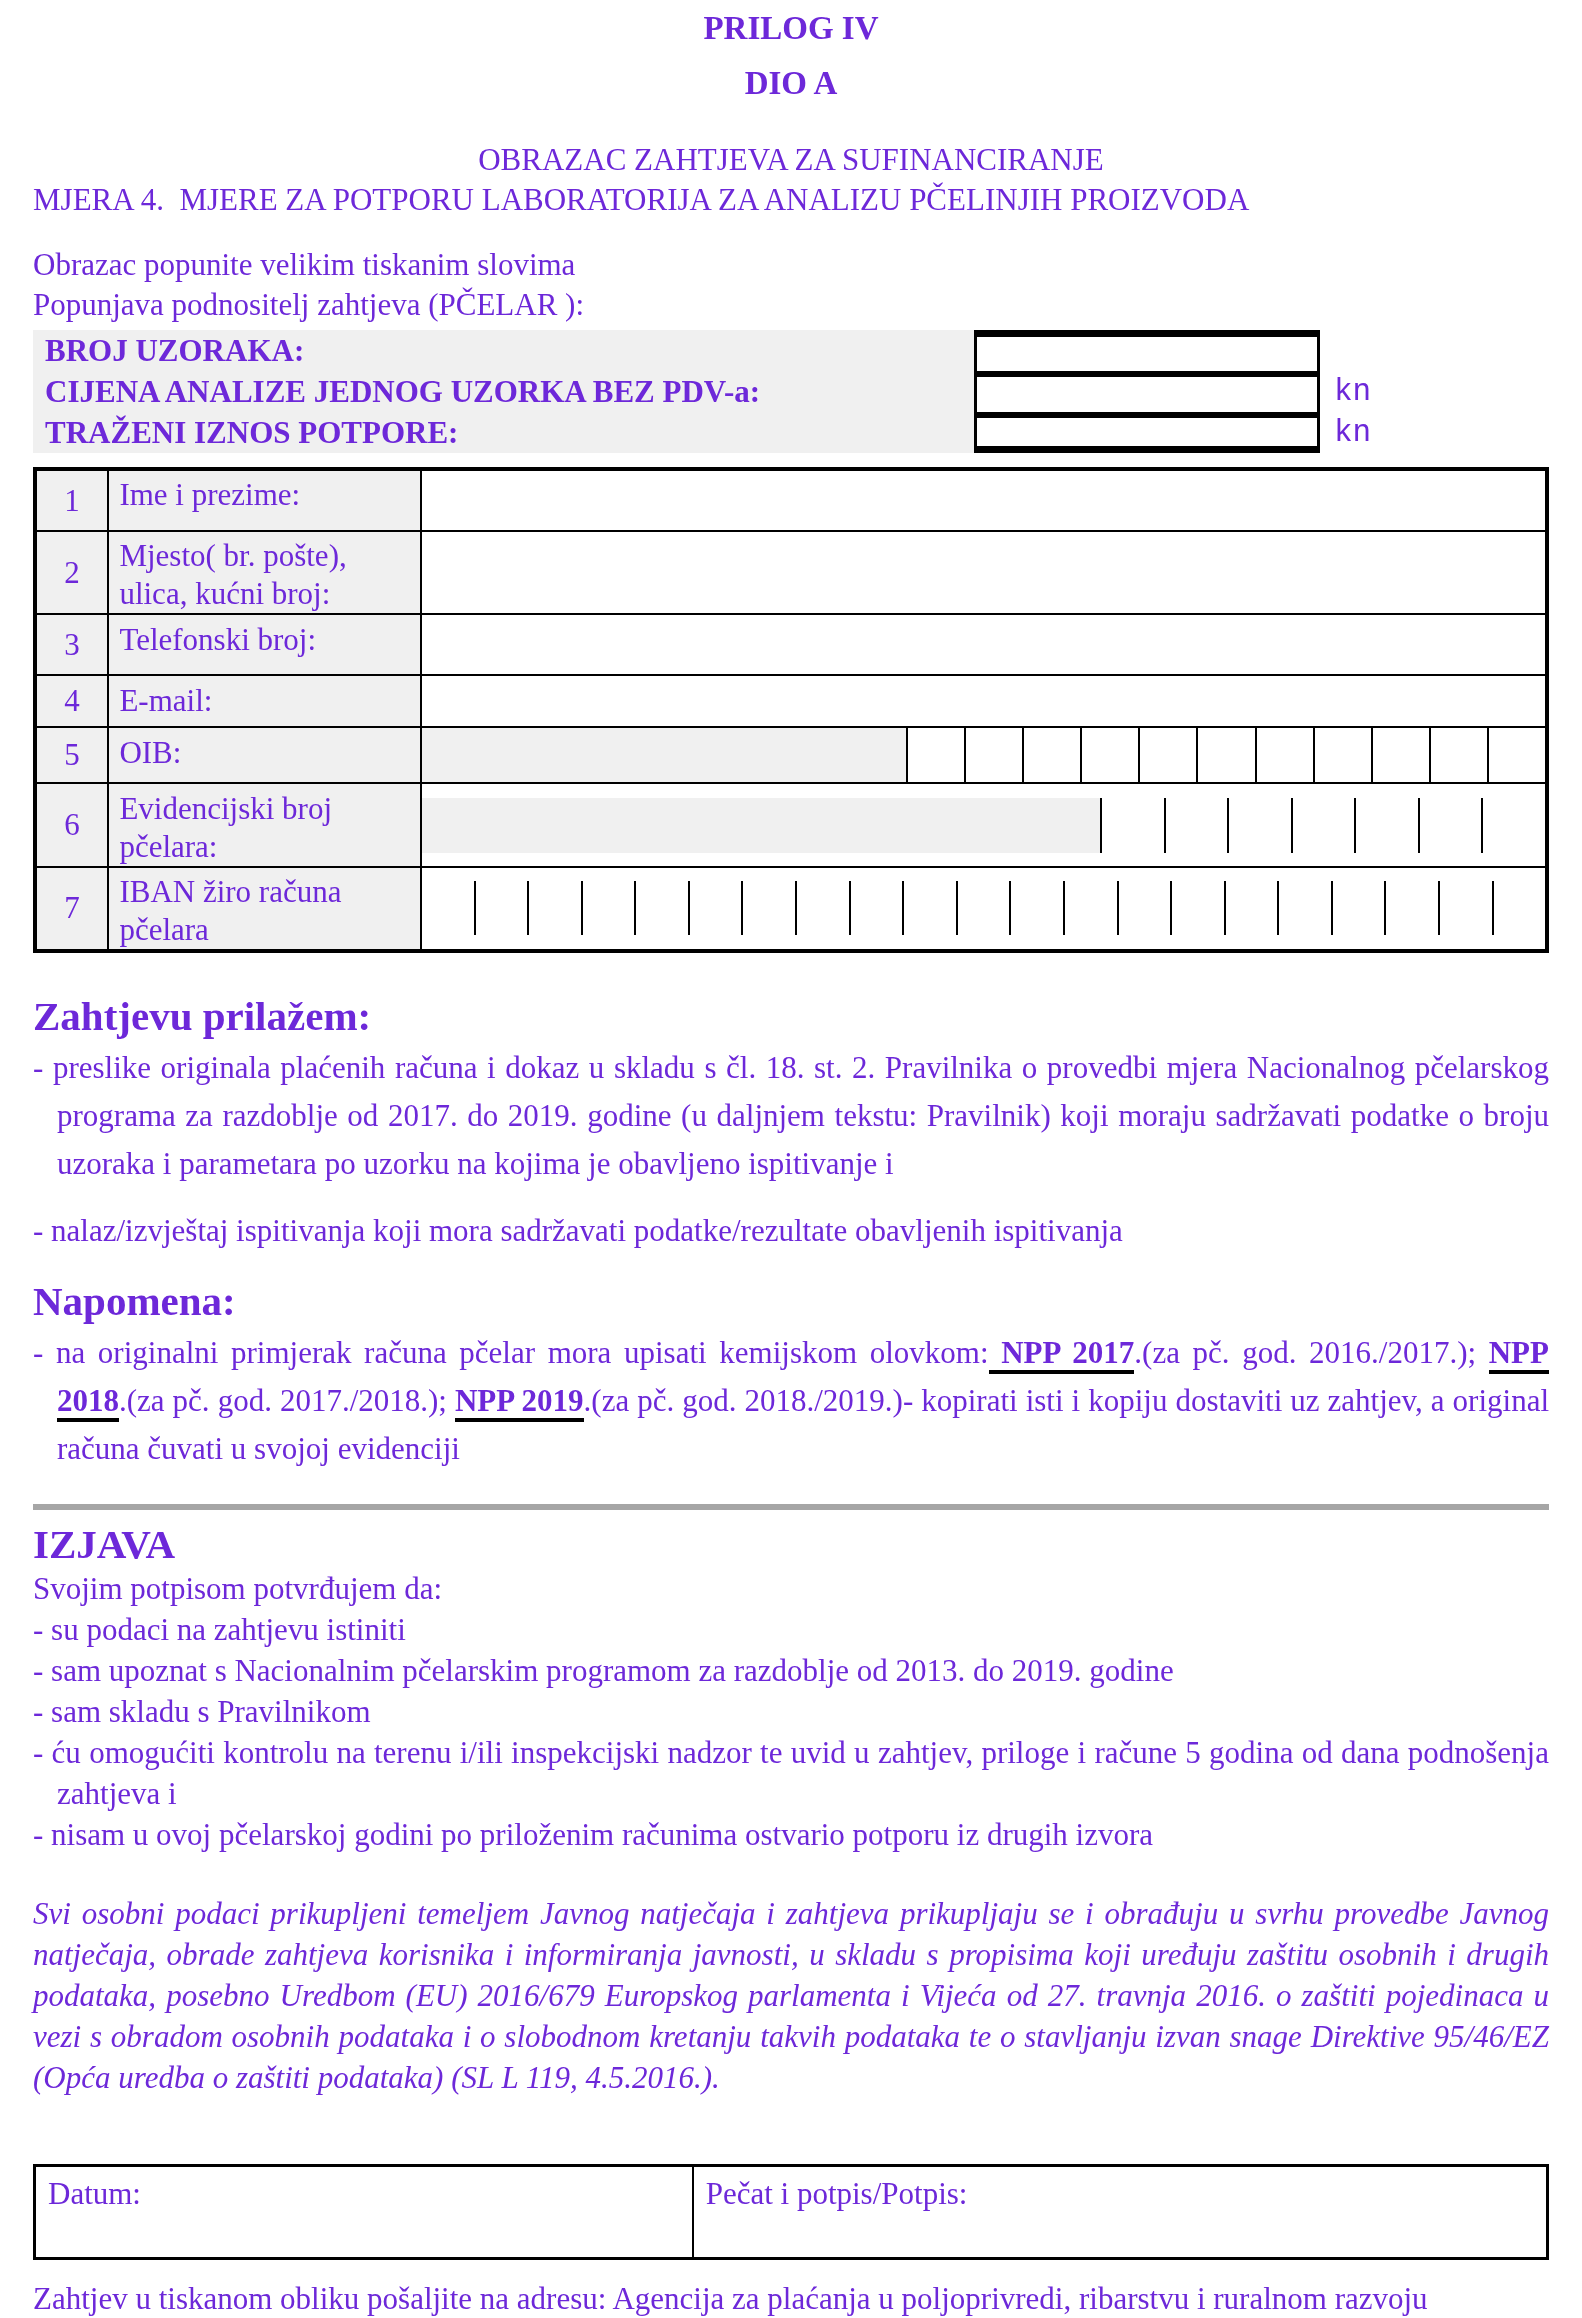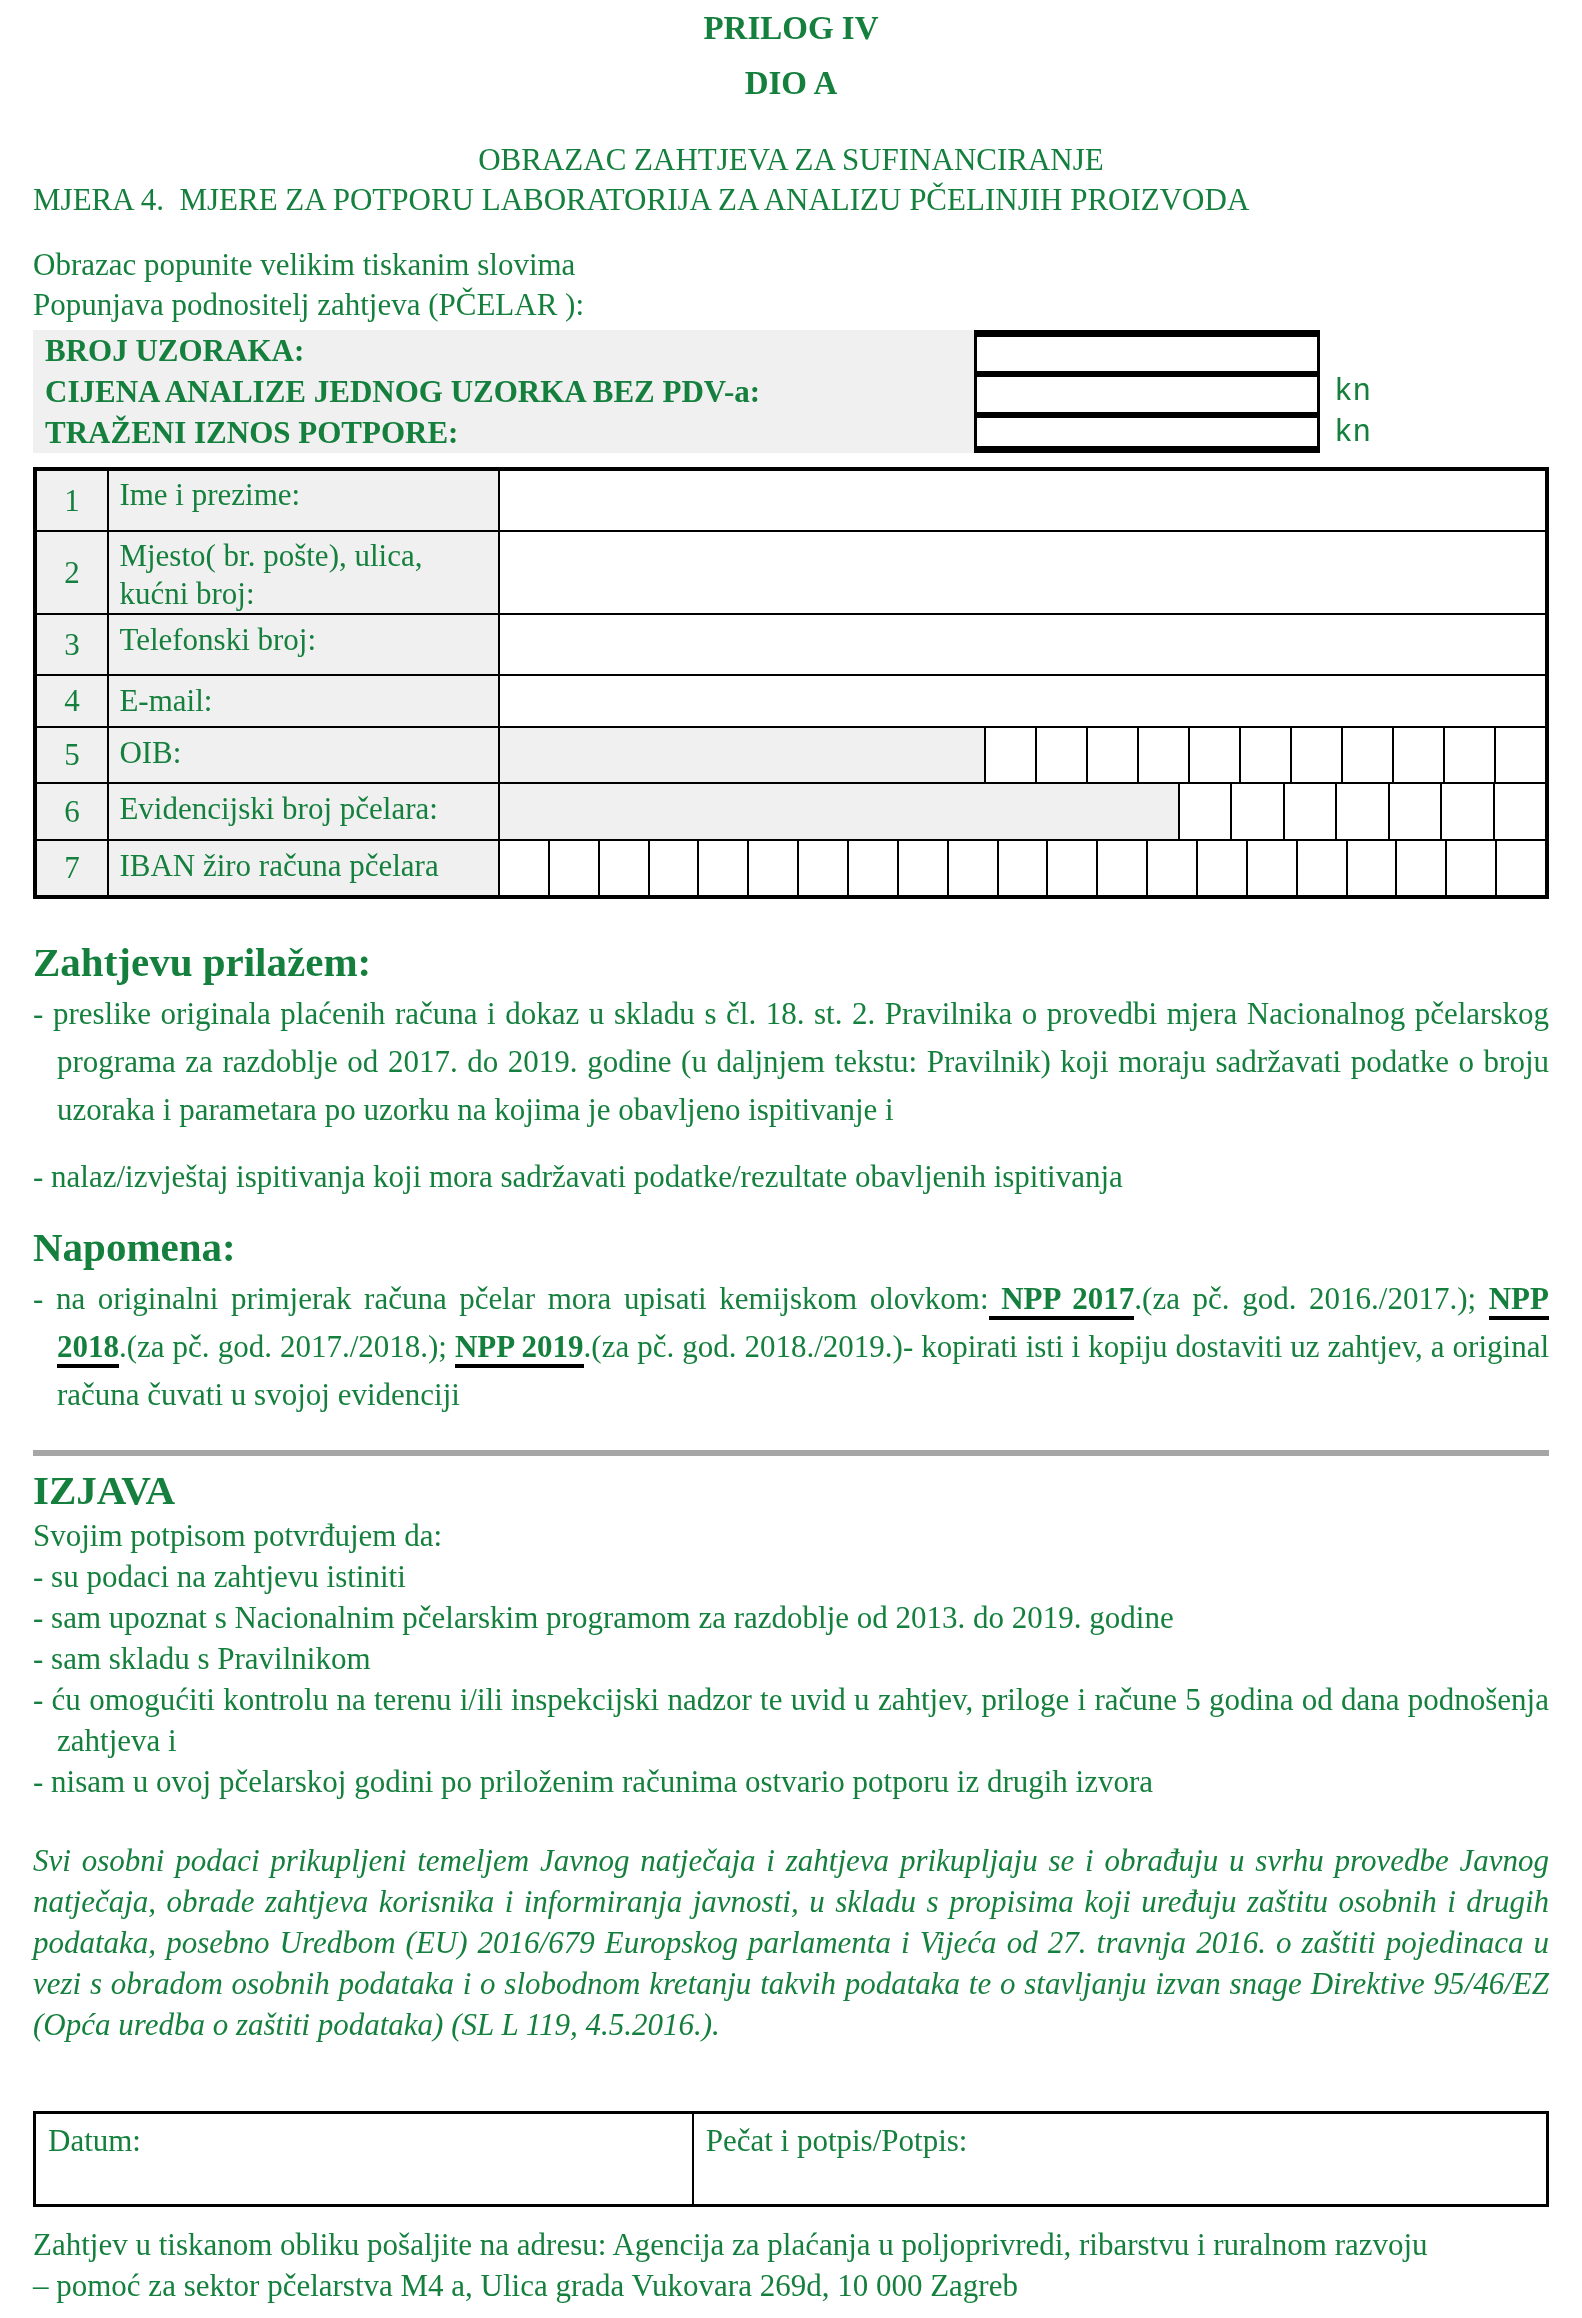--- a/index.html
+++ b/index.html
@@ -3,21 +3,21 @@
 <meta charset="utf-8">
 <style>
   html,body{margin:0;padding:0;background:#fff;}
   .page{
     position:relative;
     width:1582px;height:2319px;
     box-sizing:border-box;
     padding:10.4px 33px 0 33px;
     overflow:hidden;
     background:#ffffff;
-    color:#15803d;
+    color:#6d28d9;
     font-family:"Liberation Serif","DejaVu Serif",serif;
     font-size:31px;
     line-height:40px;
   }
   .center{text-align:center;}
   .b{font-weight:bold;}
   .h-main{font-size:33px;line-height:36px;}
   .dio{margin-top:19px;}
   .title1{margin-top:40px;line-height:38px;}
   .title2{margin-top:1.7px;line-height:38px;}
@@ -37,21 +37,21 @@
     height:41px;
   }
   .amt-row:first-child .amt-box{border-top-width:7.8px;}
   .amt-row:last-child .amt-box{border-bottom:7.8px solid #000;}
   .amt-unit{display:flex;align-items:center;padding-left:14px;font-family:Liberation Mono, monospace;}
 
   
   table.main{border-collapse:collapse;width:100%;margin-top:14px;border:4.3px solid #000;}
   table.main td{border:2.6px solid #000;box-sizing:border-box;}
   td.num{width:73px;background:#f0f0f0;text-align:center;vertical-align:middle;}
-  td.lbl{width:391px;background:#f0f0f0;vertical-align:top;padding:5.2px 8.6px 0 10.4px;line-height:38px;}
+  td.lbl{width:313px;background:#f0f0f0;vertical-align:top;padding:5.2px 8.6px 0 10.4px;line-height:38px;}
   td.inp{padding:0;background:#fff;}
   tr.r1 td{height:62px;} tr.r2 td{height:76px;} tr.r3 td{height:61px;} tr.r4 td{height:52px;}
   .cells{display:flex;align-items:stretch;}
   .r5 .cells{height:54px;} .r6 .cells{height:55px;} .r7 .cells{height:54px;}
   .cells .filler{background:#f0f0f0;}
   .f5{width:484px;} .f6{width:678px;}
   .cells .cbox{flex:1;background:#fff;}
   .cells > div + div{border-left:2.6px solid #000;}
 
   

